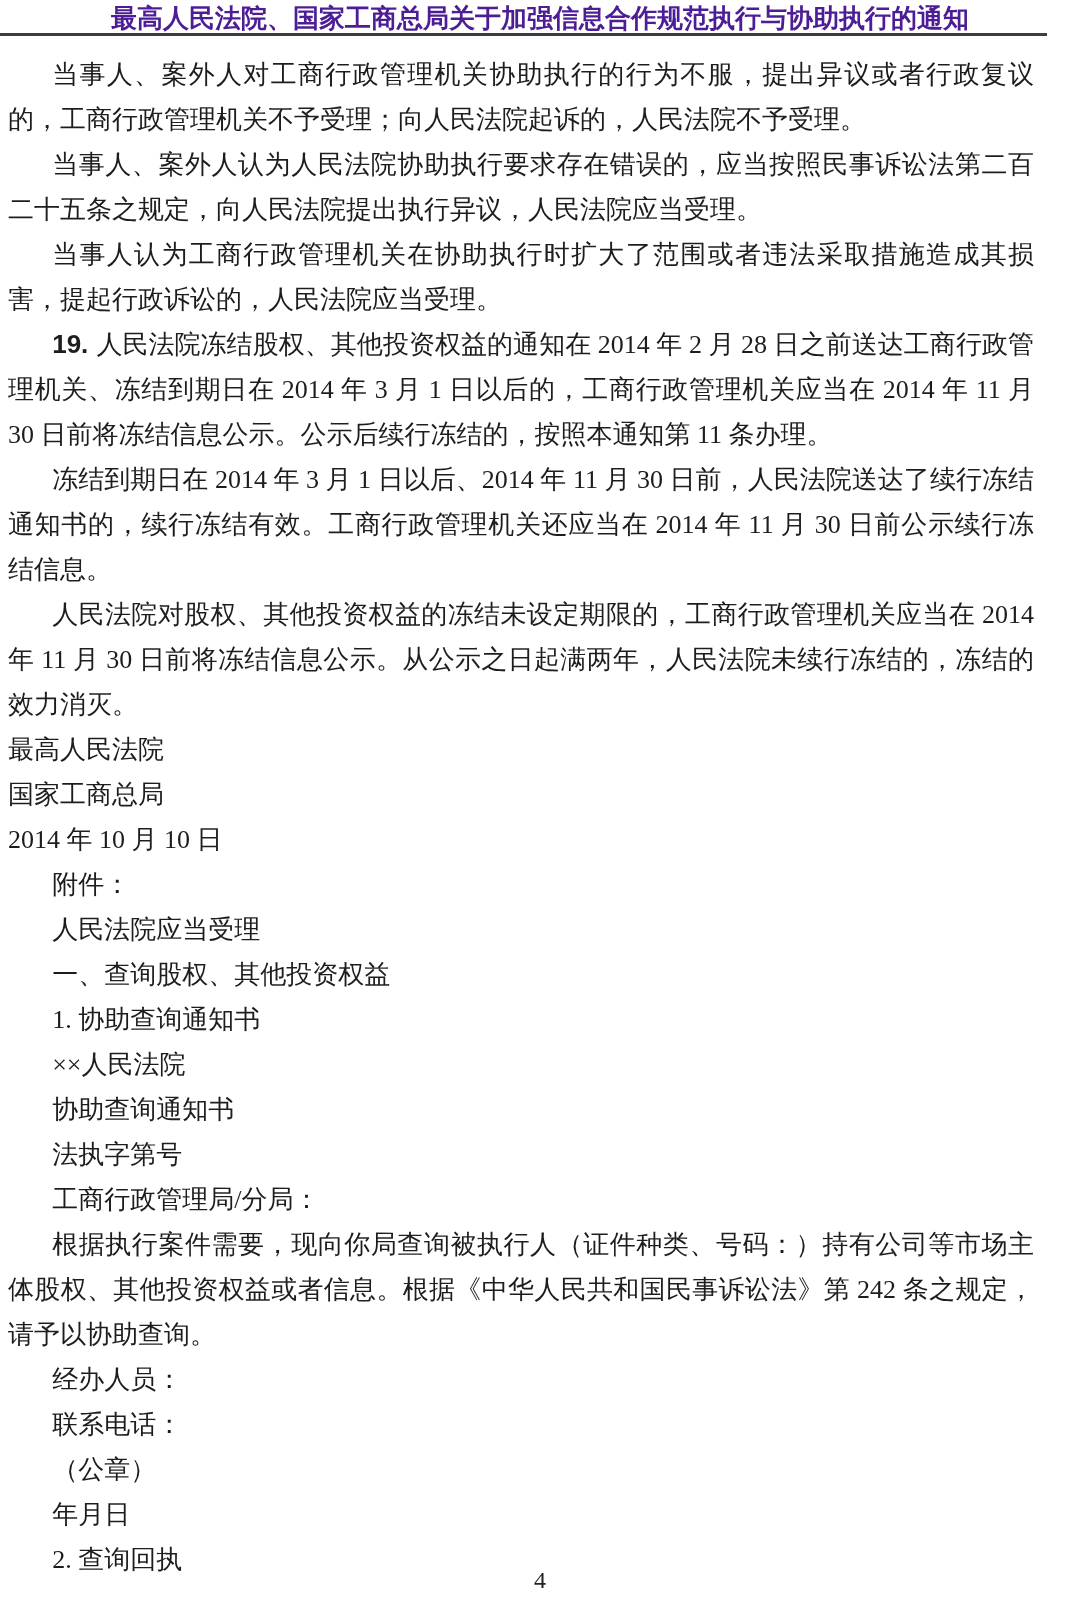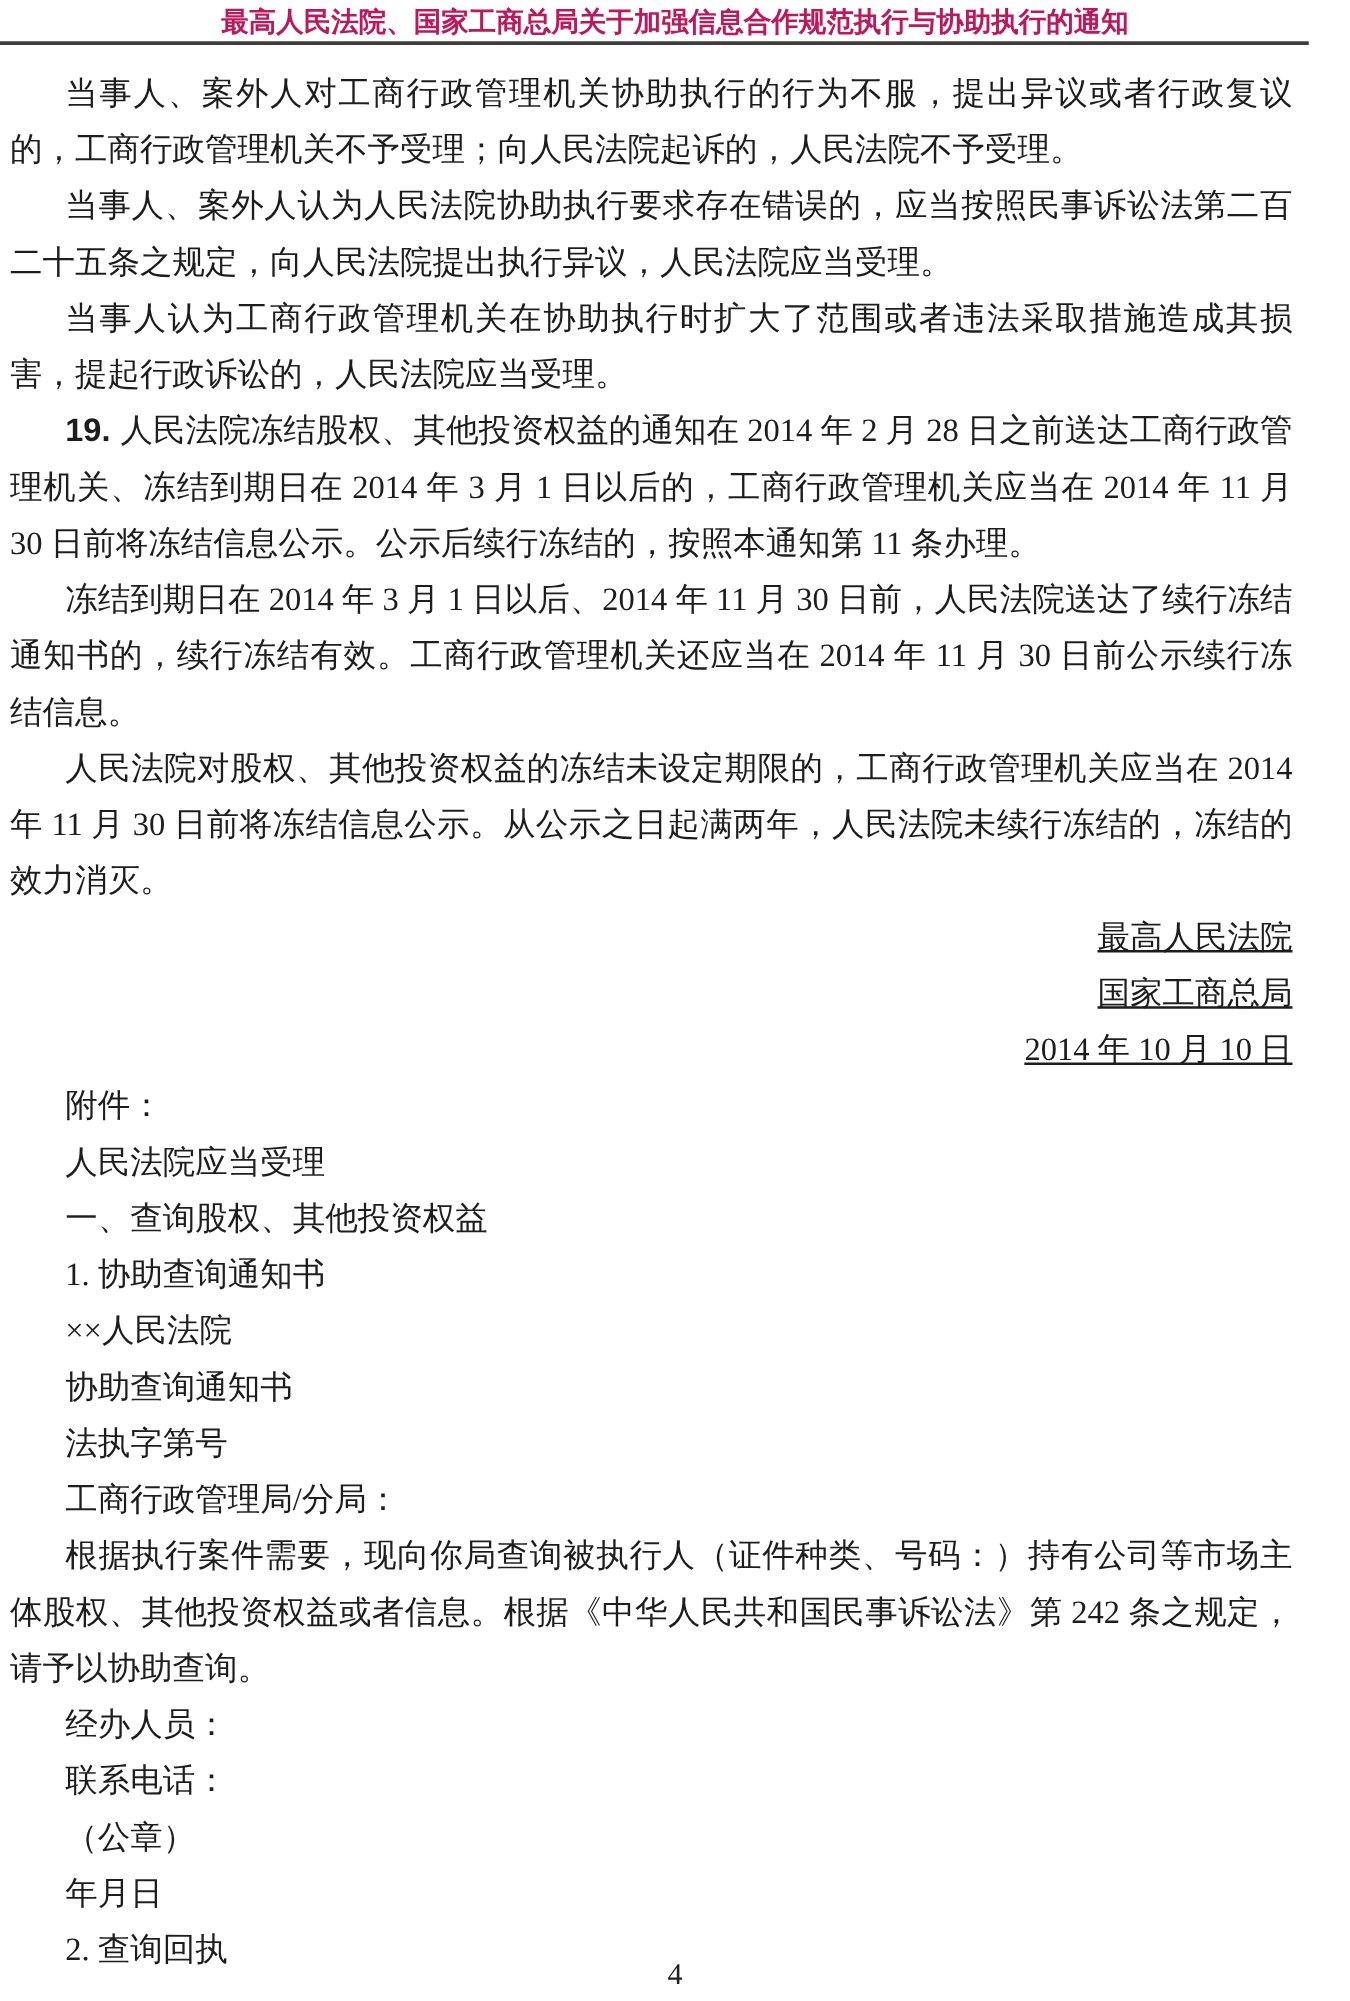--- a/index.html
+++ b/index.html
@@ -14,23 +14,23 @@
     background: #ffffff;
     color: #1d1d1d;
     font-family: "Liberation Serif", "DejaVu Serif", serif;
     overflow: hidden;
   }
   .doc-title {
     padding-top: 6px;
     text-align: center;
     font-family: "Liberation Sans", "DejaVu Sans", sans-serif;
     font-weight: bold;
-    font-size: 22px;
+    font-size: 26px;
     line-height: 24px;
-    color: #be185d;
+    color: #4c1d95;
     letter-spacing: 0px;
   }
   .header-rule {
     margin-top: 3px;
     margin-right: 33px;
     height: 3px;
     background: #3d3d3d;
   }
   .content {
     margin: 16px 46px 0 8px;
@@ -42,22 +42,20 @@
     margin: 0;
     text-indent: 1.7em;
     text-align: justify;
   }
   .para-number {
     font-family: "Liberation Sans", "DejaVu Sans", sans-serif;
     font-weight: bold;
     margin-right: 8px;
   }
   .signature {
-    text-align: right;
-    text-decoration: underline;
   }
   .sig-line {
     margin: 0;
   }
   .attach-line {
     margin: 0;
     text-indent: 1.7em;
     text-align: left;
   }
   .page-number {

